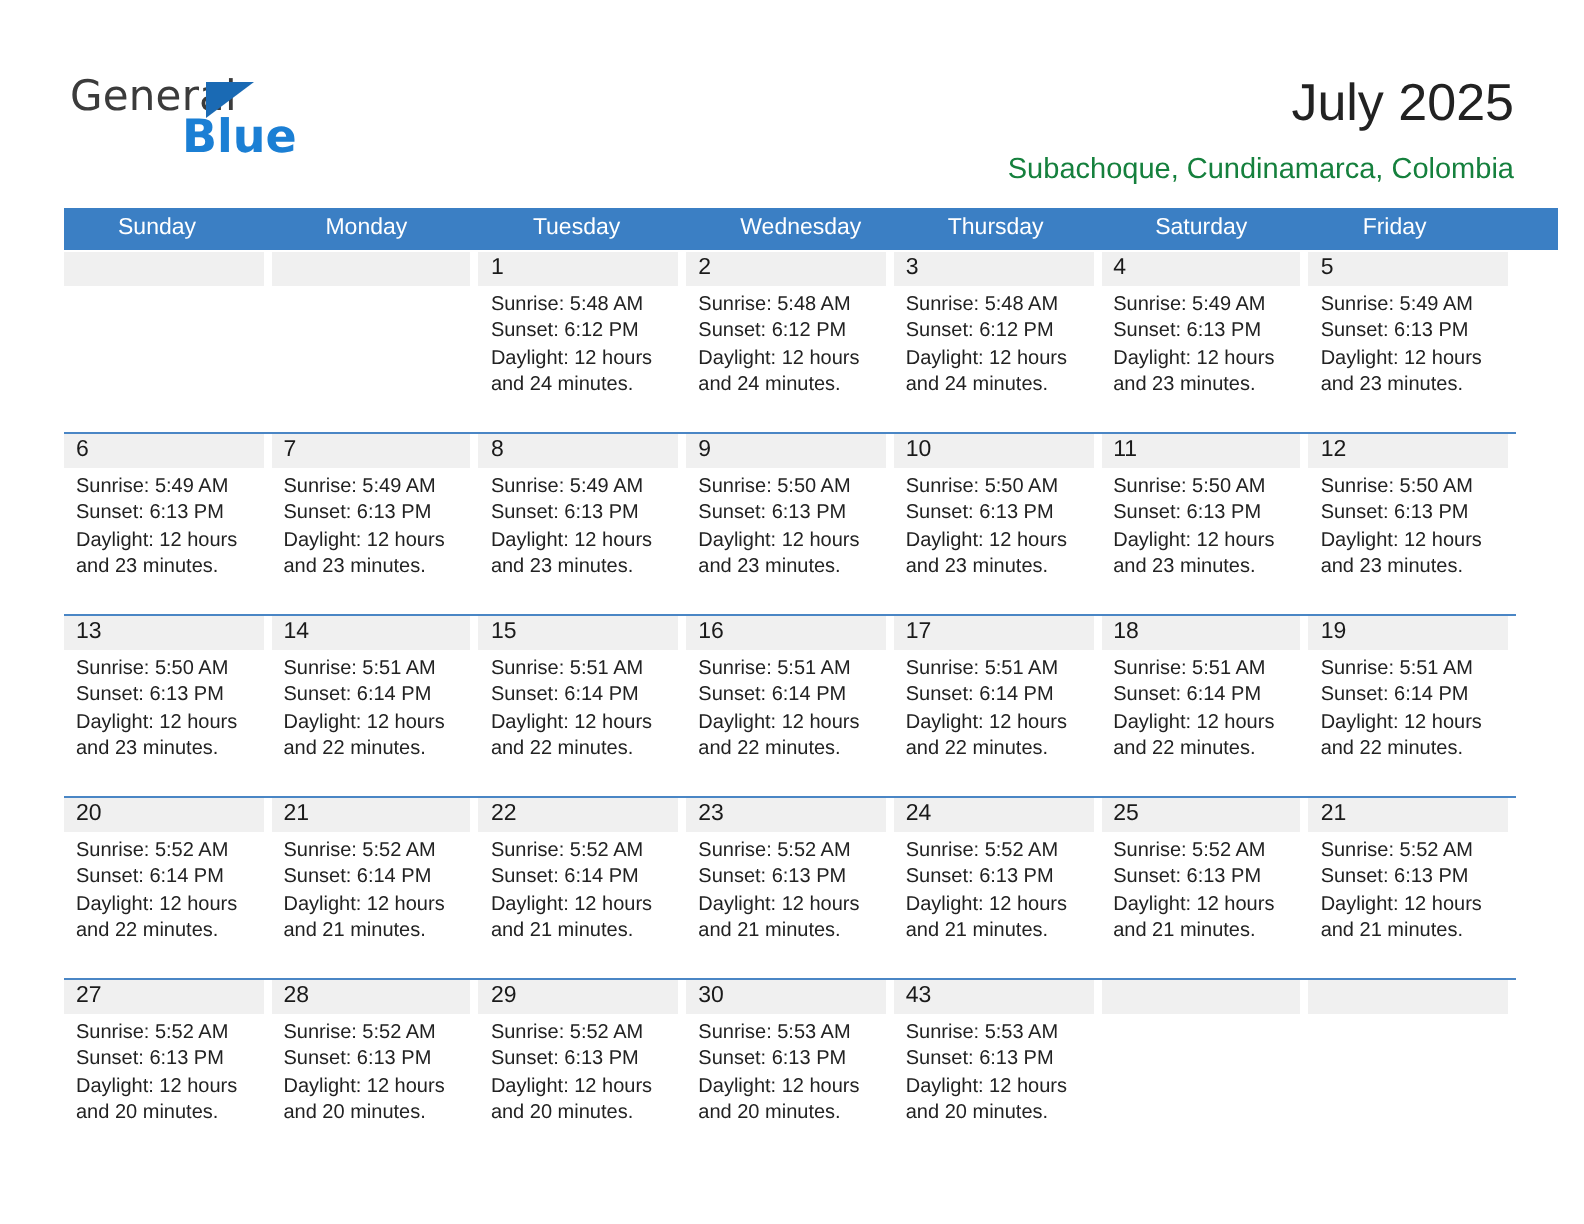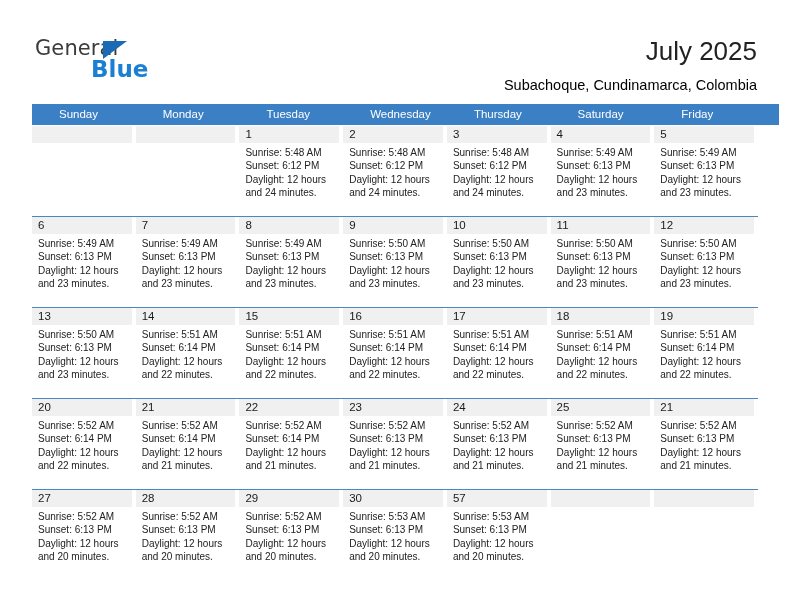--- a/index.html
+++ b/index.html
@@ -74,21 +74,21 @@
     color: #222222;
     text-align: right;
     line-height: 30px;
     white-space: nowrap;
   }
   .subtitle {
     position: absolute;
     right: 35px;
     top: 76px;
     font-size: 14.5px;
-    color: #000000;
+    color: #15803d;
     text-align: right;
     line-height: 18px;
     white-space: nowrap;
   }
 
   
   .calendar {
     position: absolute;
     left: 32px;
     top: 104px;
@@ -459,21 +459,21 @@
           <div class="day-cell">
             <div class="day-num-band">30</div>
             <div class="day-info">
               <div>Sunrise: 5:53 AM</div>
               <div>Sunset: 6:13 PM</div>
               <div>Daylight: 12 hours</div>
               <div>and 20 minutes.</div>
             </div>
           </div>
           <div class="day-cell">
-            <div class="day-num-band">57</div>
+            <div class="day-num-band">43</div>
             <div class="day-info">
               <div>Sunrise: 5:53 AM</div>
               <div>Sunset: 6:13 PM</div>
               <div>Daylight: 12 hours</div>
               <div>and 20 minutes.</div>
             </div>
           </div>
           <div class="day-cell empty">
             <div class="day-num-band"></div>
           </div>

